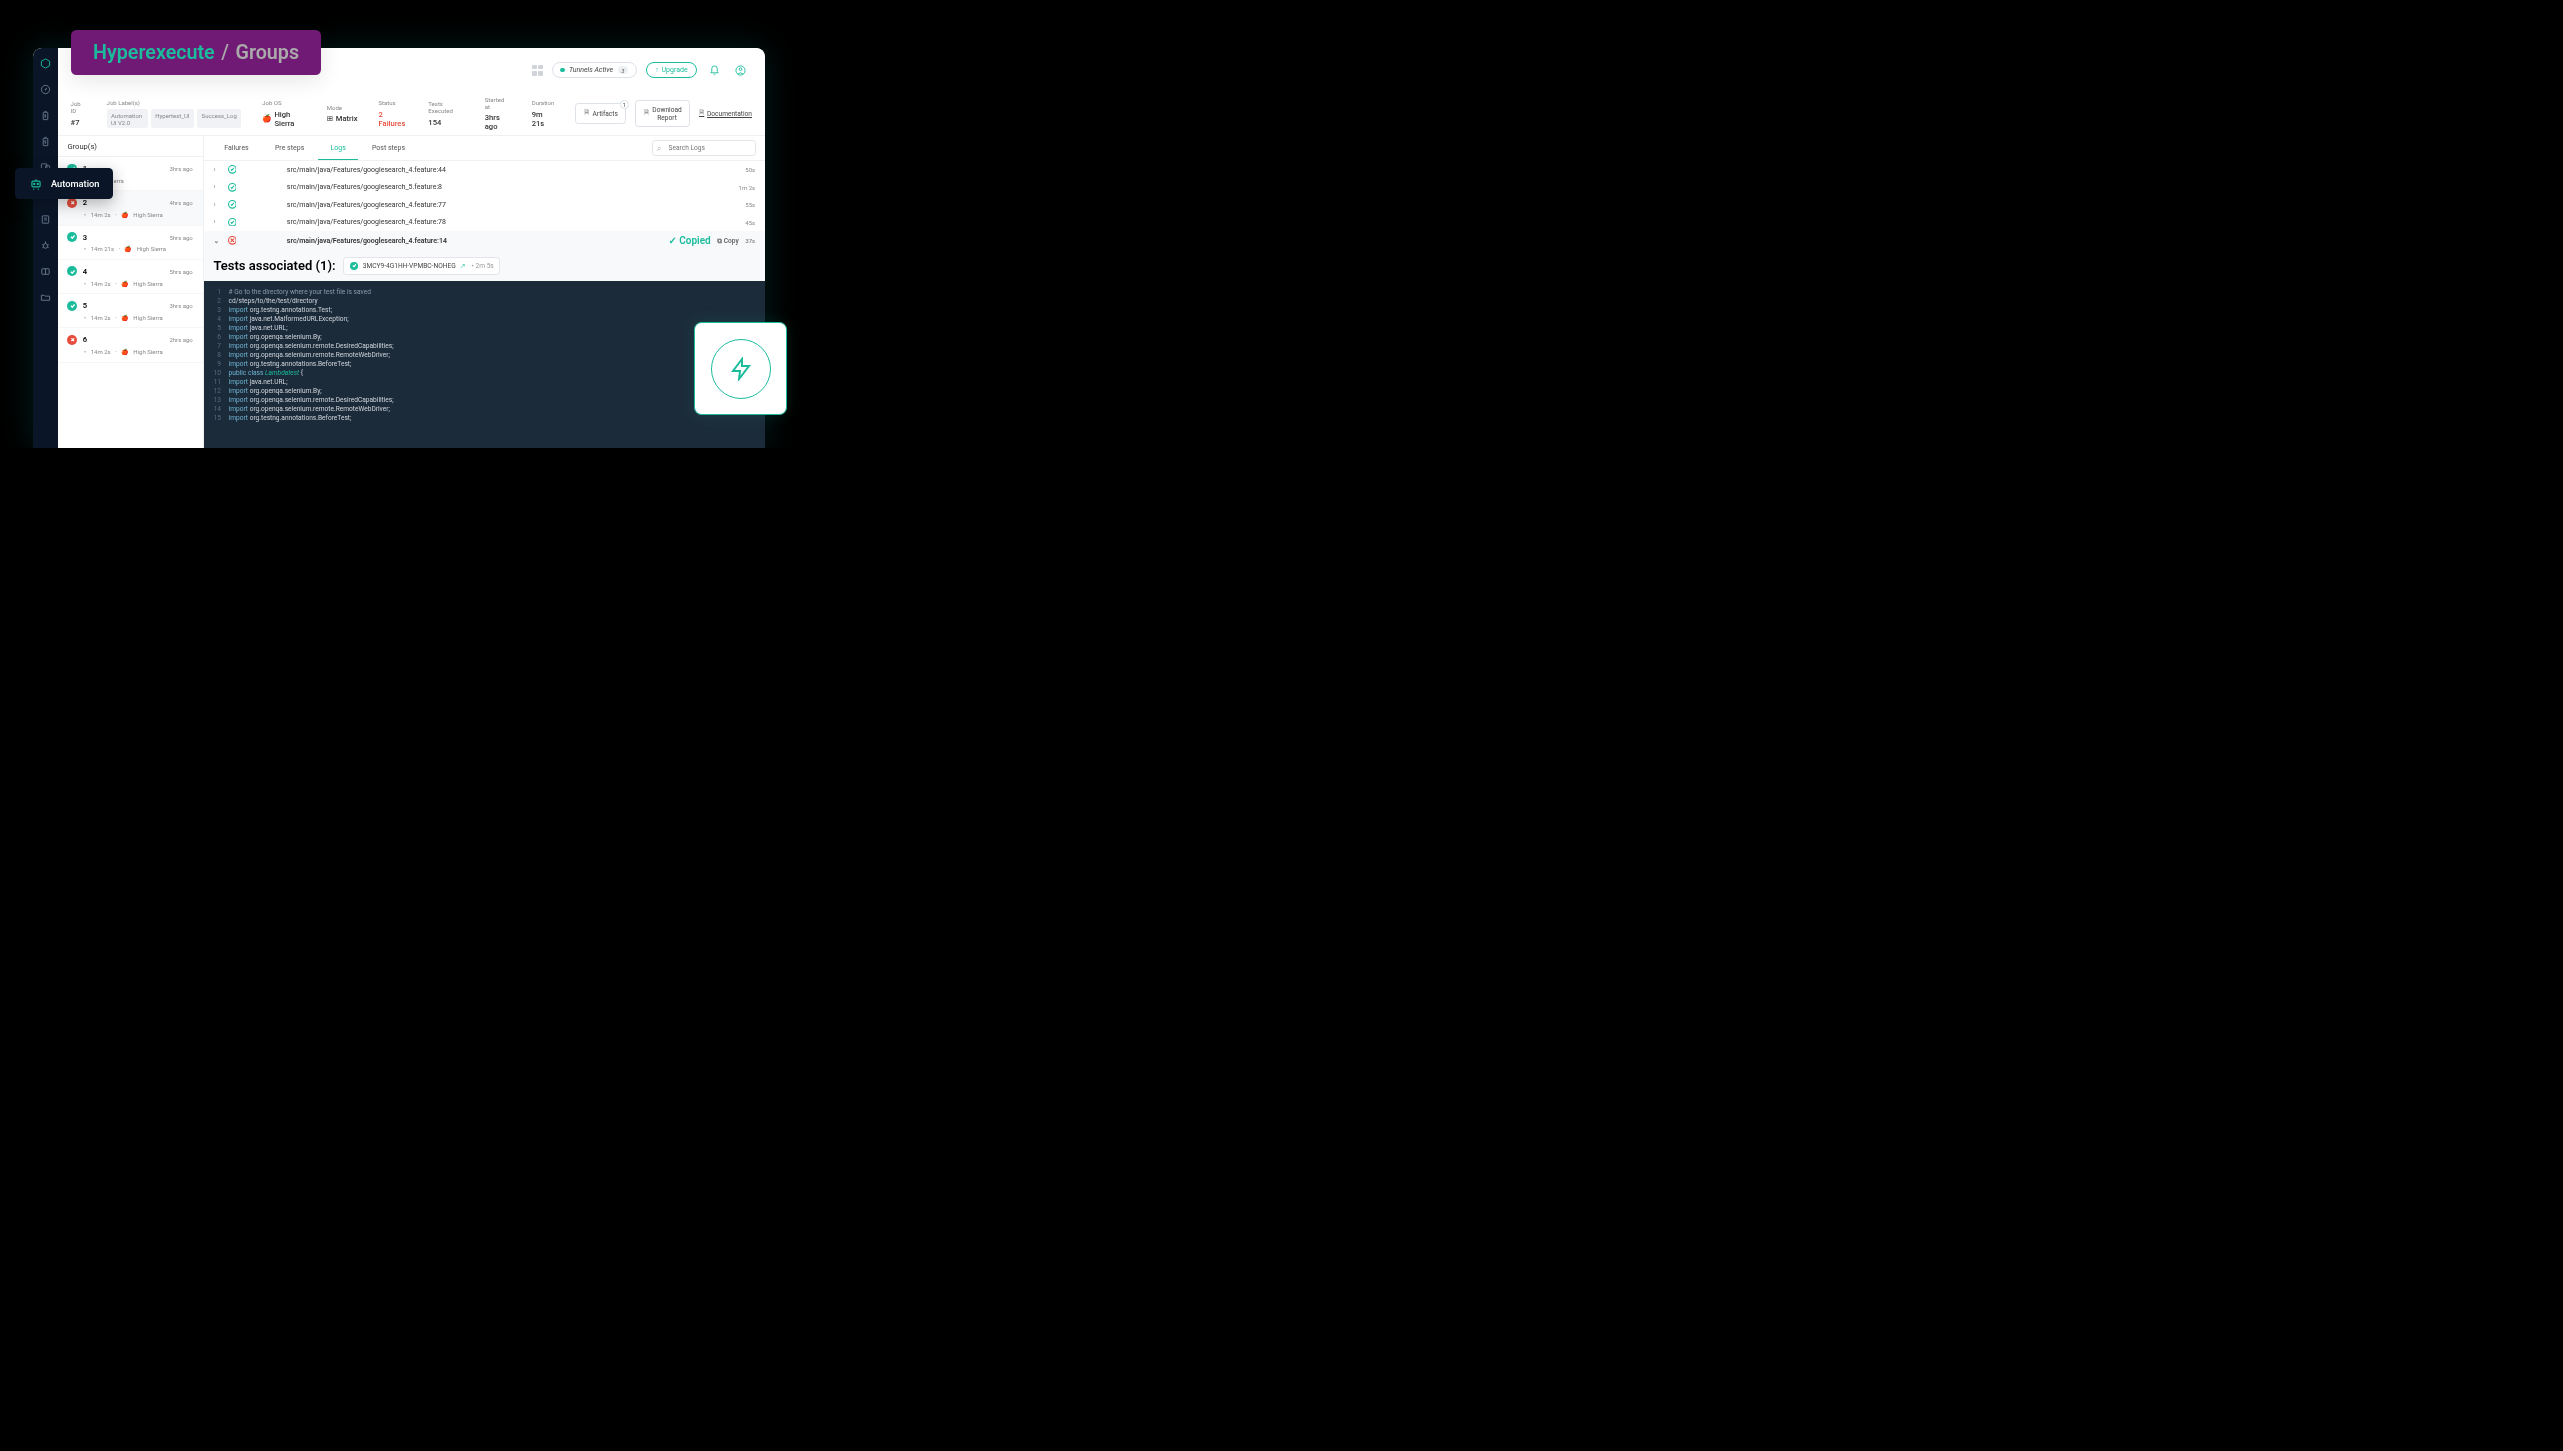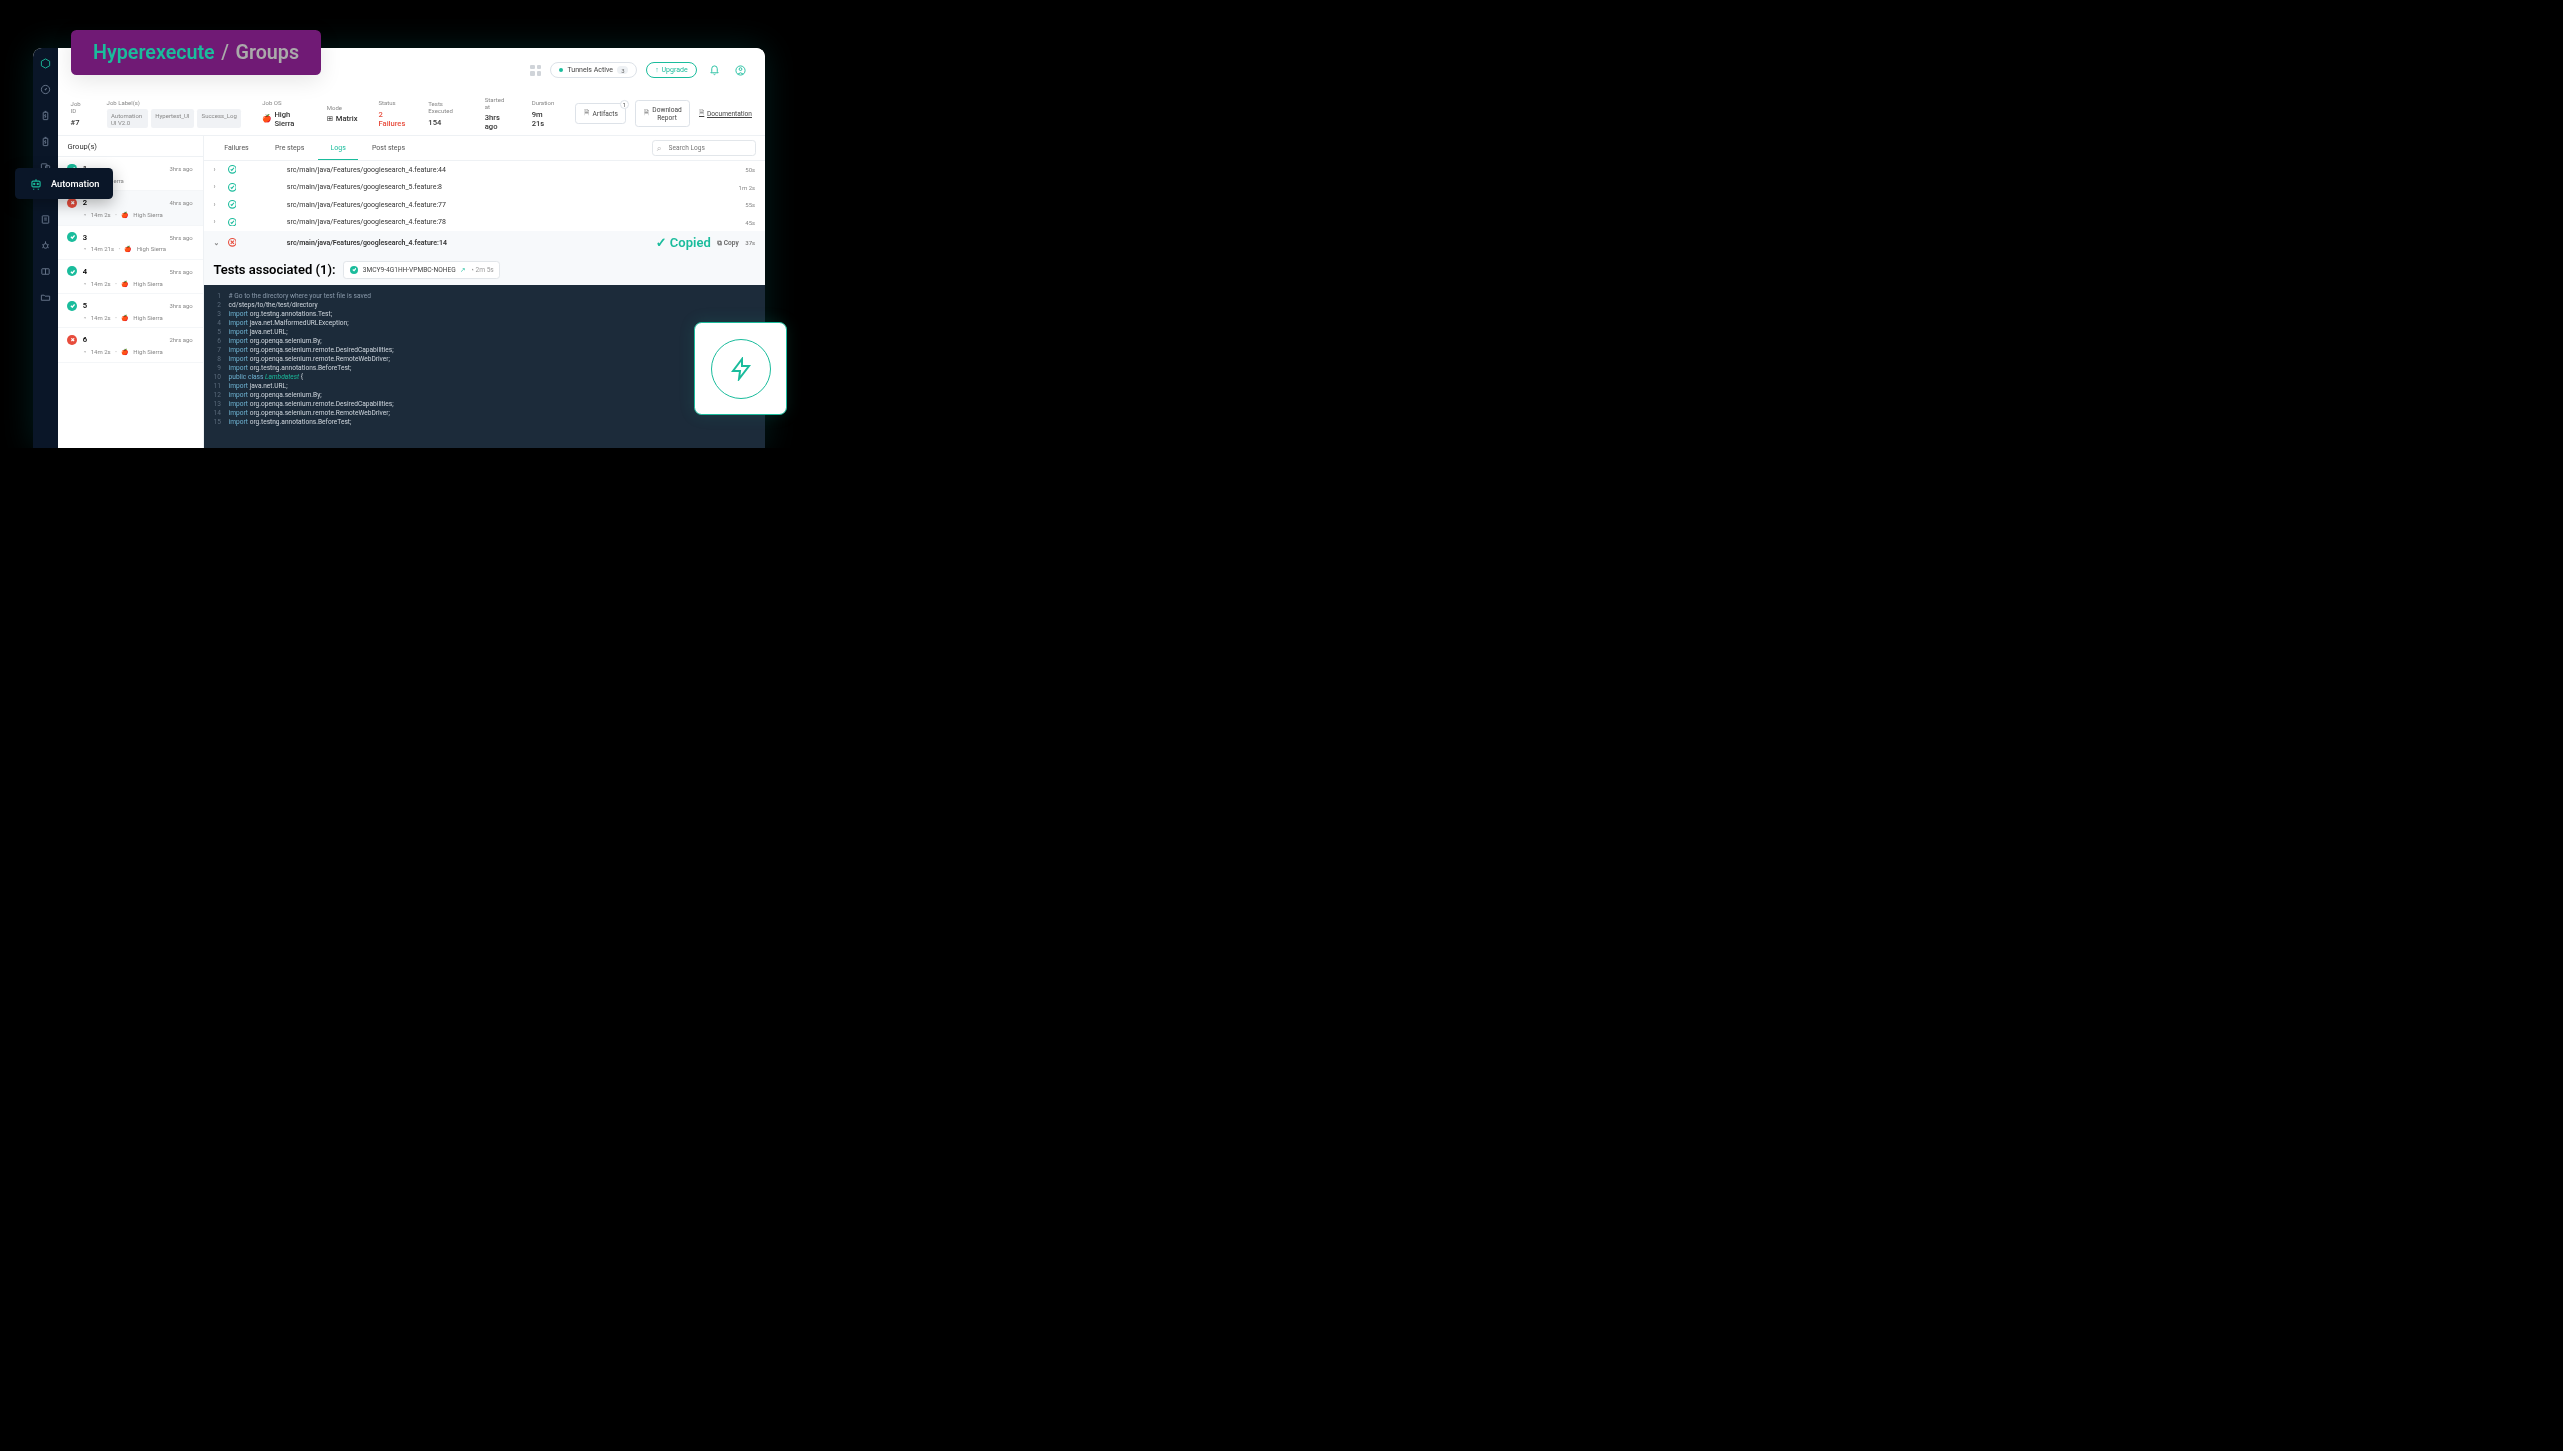--- a/index.html
+++ b/index.html
@@ -19,21 +19,21 @@
 
 .breadcrumb-card { position: absolute; left: 71px; top: 30px; background: #701a75; border-radius: 5.5px; padding: 11px 22px; box-shadow: 0 5.5px 22px rgba(0,0,0,0.1); z-index: 5; }
 .breadcrumb-card .bc-primary { color: #1abc9c; font-size: 19.7px; font-weight: 600; }
 .breadcrumb-card .bc-sep { color: #aaa; font-size: 19.7px; font-weight: 500; margin: 0 4.4px; }
 .breadcrumb-card .bc-secondary { color: #aaa; font-size: 19.7px; font-weight: 600; }
 
 
 .topbar { height: 44px; display: flex; justify-content: flex-end; align-items: center; padding-right: 15.3px; gap: 8.7px; border-radius: 0 8.7px 0 0; }
 .icon-grid { width: 11px; height: 11px; display: grid; grid-template-columns: 1fr 1fr; gap: 1.1px; }
 .icon-grid span { background: #d0d4d9; border-radius: 1.1px; }
-.pill { border: 0.5px solid #dde2e8; border-radius: 11px; padding: 3.3px 7.6px; display: flex; align-items: center; gap: 4.4px; font-size: 7px; color: #444; }
+.pill { border: 0.5px solid #dde2e8; border-radius: 11px; padding: 3.3px 7.6px; display: flex; align-items: center; gap: 4.4px; font-size: 7px; color: #444; font-style: italic; }
 .dot-green { width: 4.4px; height: 4.4px; border-radius: 50%; background: #1abc9c; }
 .badge-num { background: #eef1f4; border-radius: 5.5px; padding: 0.5px 3.8px; font-size: 6px; color: #666; }
 .btn-upgrade { border: 0.8px solid #1abc9c; color: #1abc9c; background: none; border-radius: 11px; padding: 3.3px 8.7px; font-size: 7px; display: flex; align-items: center; gap: 2.7px; cursor: pointer; }
 .icon-btn { width: 17.5px; height: 17.5px; display: flex; align-items: center; justify-content: center; color: #1abc9c; cursor: pointer; }
 
 
 .stats-row { height: 33px; border-bottom: 0.5px solid #eef1f4; display: flex; justify-content: flex-end; align-items: center; padding-right: 9.8px; gap: 17.5px; font-size: 7px; }
 .stat-label { color: #666; }
 .stat-value { color: #333; font-weight: 500; }
 .stat-parallel { border-bottom: 1.6px solid #1abc9c; padding-bottom: 3.3px; display: flex; gap: 33px; }
@@ -87,21 +87,21 @@
 
 .log-list { flex: none; }
 .log-row { display: flex; align-items: center; padding: 4.4px 9.8px; font-size: 7px; color: #333; gap: 6.6px; }
 .log-row.expanded { background: #f7f9fb; font-weight: 600; }
 .log-row .chev { color: #888; width: 7.6px; cursor: pointer; }
 .log-row .stat-ic { width: 8.7px; height: 8.7px; }
 .stat-ic.ok { color: #1abc9c; }
 .stat-ic.fail { color: #e74c3c; }
 .log-row .log-name { flex: 1; margin-left: 44px; }
 .log-row .log-dur { font-size: 6px; color: #888; }
-.log-row .copied { color: #1abc9c; font-size: 13px; display: flex; align-items: center; gap: 2.2px; }
+.log-row .copied { color: #1abc9c; font-size: 10px; display: flex; align-items: center; gap: 2.2px; }
 .log-row .copy { color: #666; font-size: 6.6px; display: flex; align-items: center; gap: 2.2px; cursor: pointer; }
 
 .test-assoc { background: #f7f9fb; padding: 6.6px 9.8px; display: flex; align-items: center; gap: 7.6px; }
 .test-assoc .ta-label { font-weight: 600; font-size: 13px; }
 .test-pill { background: #fff; border: 0.5px solid #e2e6ea; border-radius: 3.3px; padding: 3.3px 5.5px; font-size: 6.6px; color: #444; display: flex; align-items: center; gap: 4.4px; }
 .test-pill .tp-ball { width: 8.7px; height: 8.7px; border-radius: 50%; background: #1abc9c; display: flex; align-items: center; justify-content: center; }
 .test-pill .tp-ball svg { width: 4.9px; height: 4.9px; stroke: #fff; stroke-width: 3; fill: none; }
 .test-pill .tp-link { color: #1abc9c; }
 .test-pill .tp-dur { color: #999; display: flex; align-items: center; gap: 1.6px; }
 

